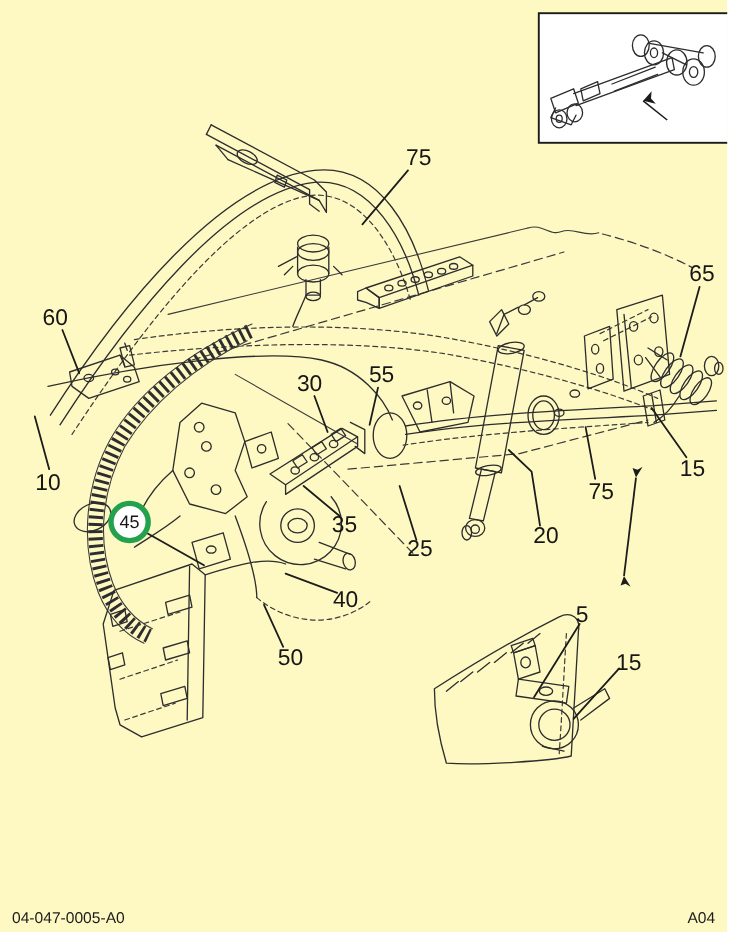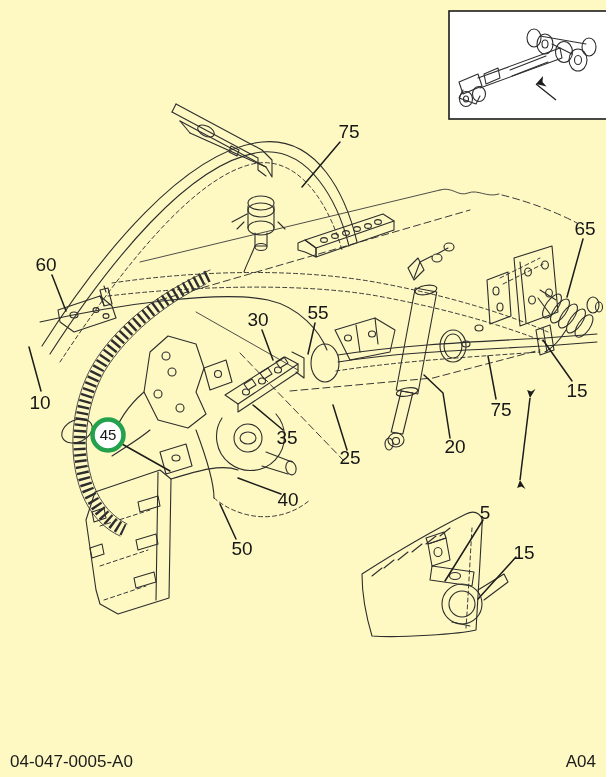--- a/index.html
+++ b/index.html
@@ -9,21 +9,21 @@
   .part{fill:none;stroke:#2d2d2d;stroke-width:1.1;stroke-linecap:round;stroke-linejoin:round;}
   .thin{fill:none;stroke:#3a3a3a;stroke-width:0.9;stroke-linecap:round;}
   .dash{fill:none;stroke:#3a3a3a;stroke-width:1;stroke-dasharray:7 4;stroke-linecap:round;}
   .dash2{fill:none;stroke:#3a3a3a;stroke-width:1;stroke-dasharray:4 3;stroke-linecap:round;}
   .rib{fill:none;stroke:#2d2d2d;stroke-width:12;stroke-dasharray:2.4 3.6;}
   .leader{fill:none;stroke:#1c1c1c;stroke-width:1.5;stroke-linecap:round;stroke-linejoin:round;}
   .callout-text{font-family:"Liberation Sans",sans-serif;font-size:19px;fill:#161616;
                 text-anchor:middle;}
   .callout-text.hl{font-size:15px;}
   .hl-ring{fill:#ffffff;stroke-width:4.5;}
-  .footer-text{position:absolute;bottom:5px;font-size:17px;color:#1b1b1b;
+  .footer-text{position:absolute;bottom:5px;font-size:13px;color:#1b1b1b;
                font-family:"Liberation Sans",sans-serif;}
   .footer-left{left:10px;}
   .footer-right{right:10px;margin-top:48px;}
 </style>
 </head>
 <body>
 
 <div class="page">
 
 <svg id="diagram" width="610" height="777" viewBox="0 0 610 777">

